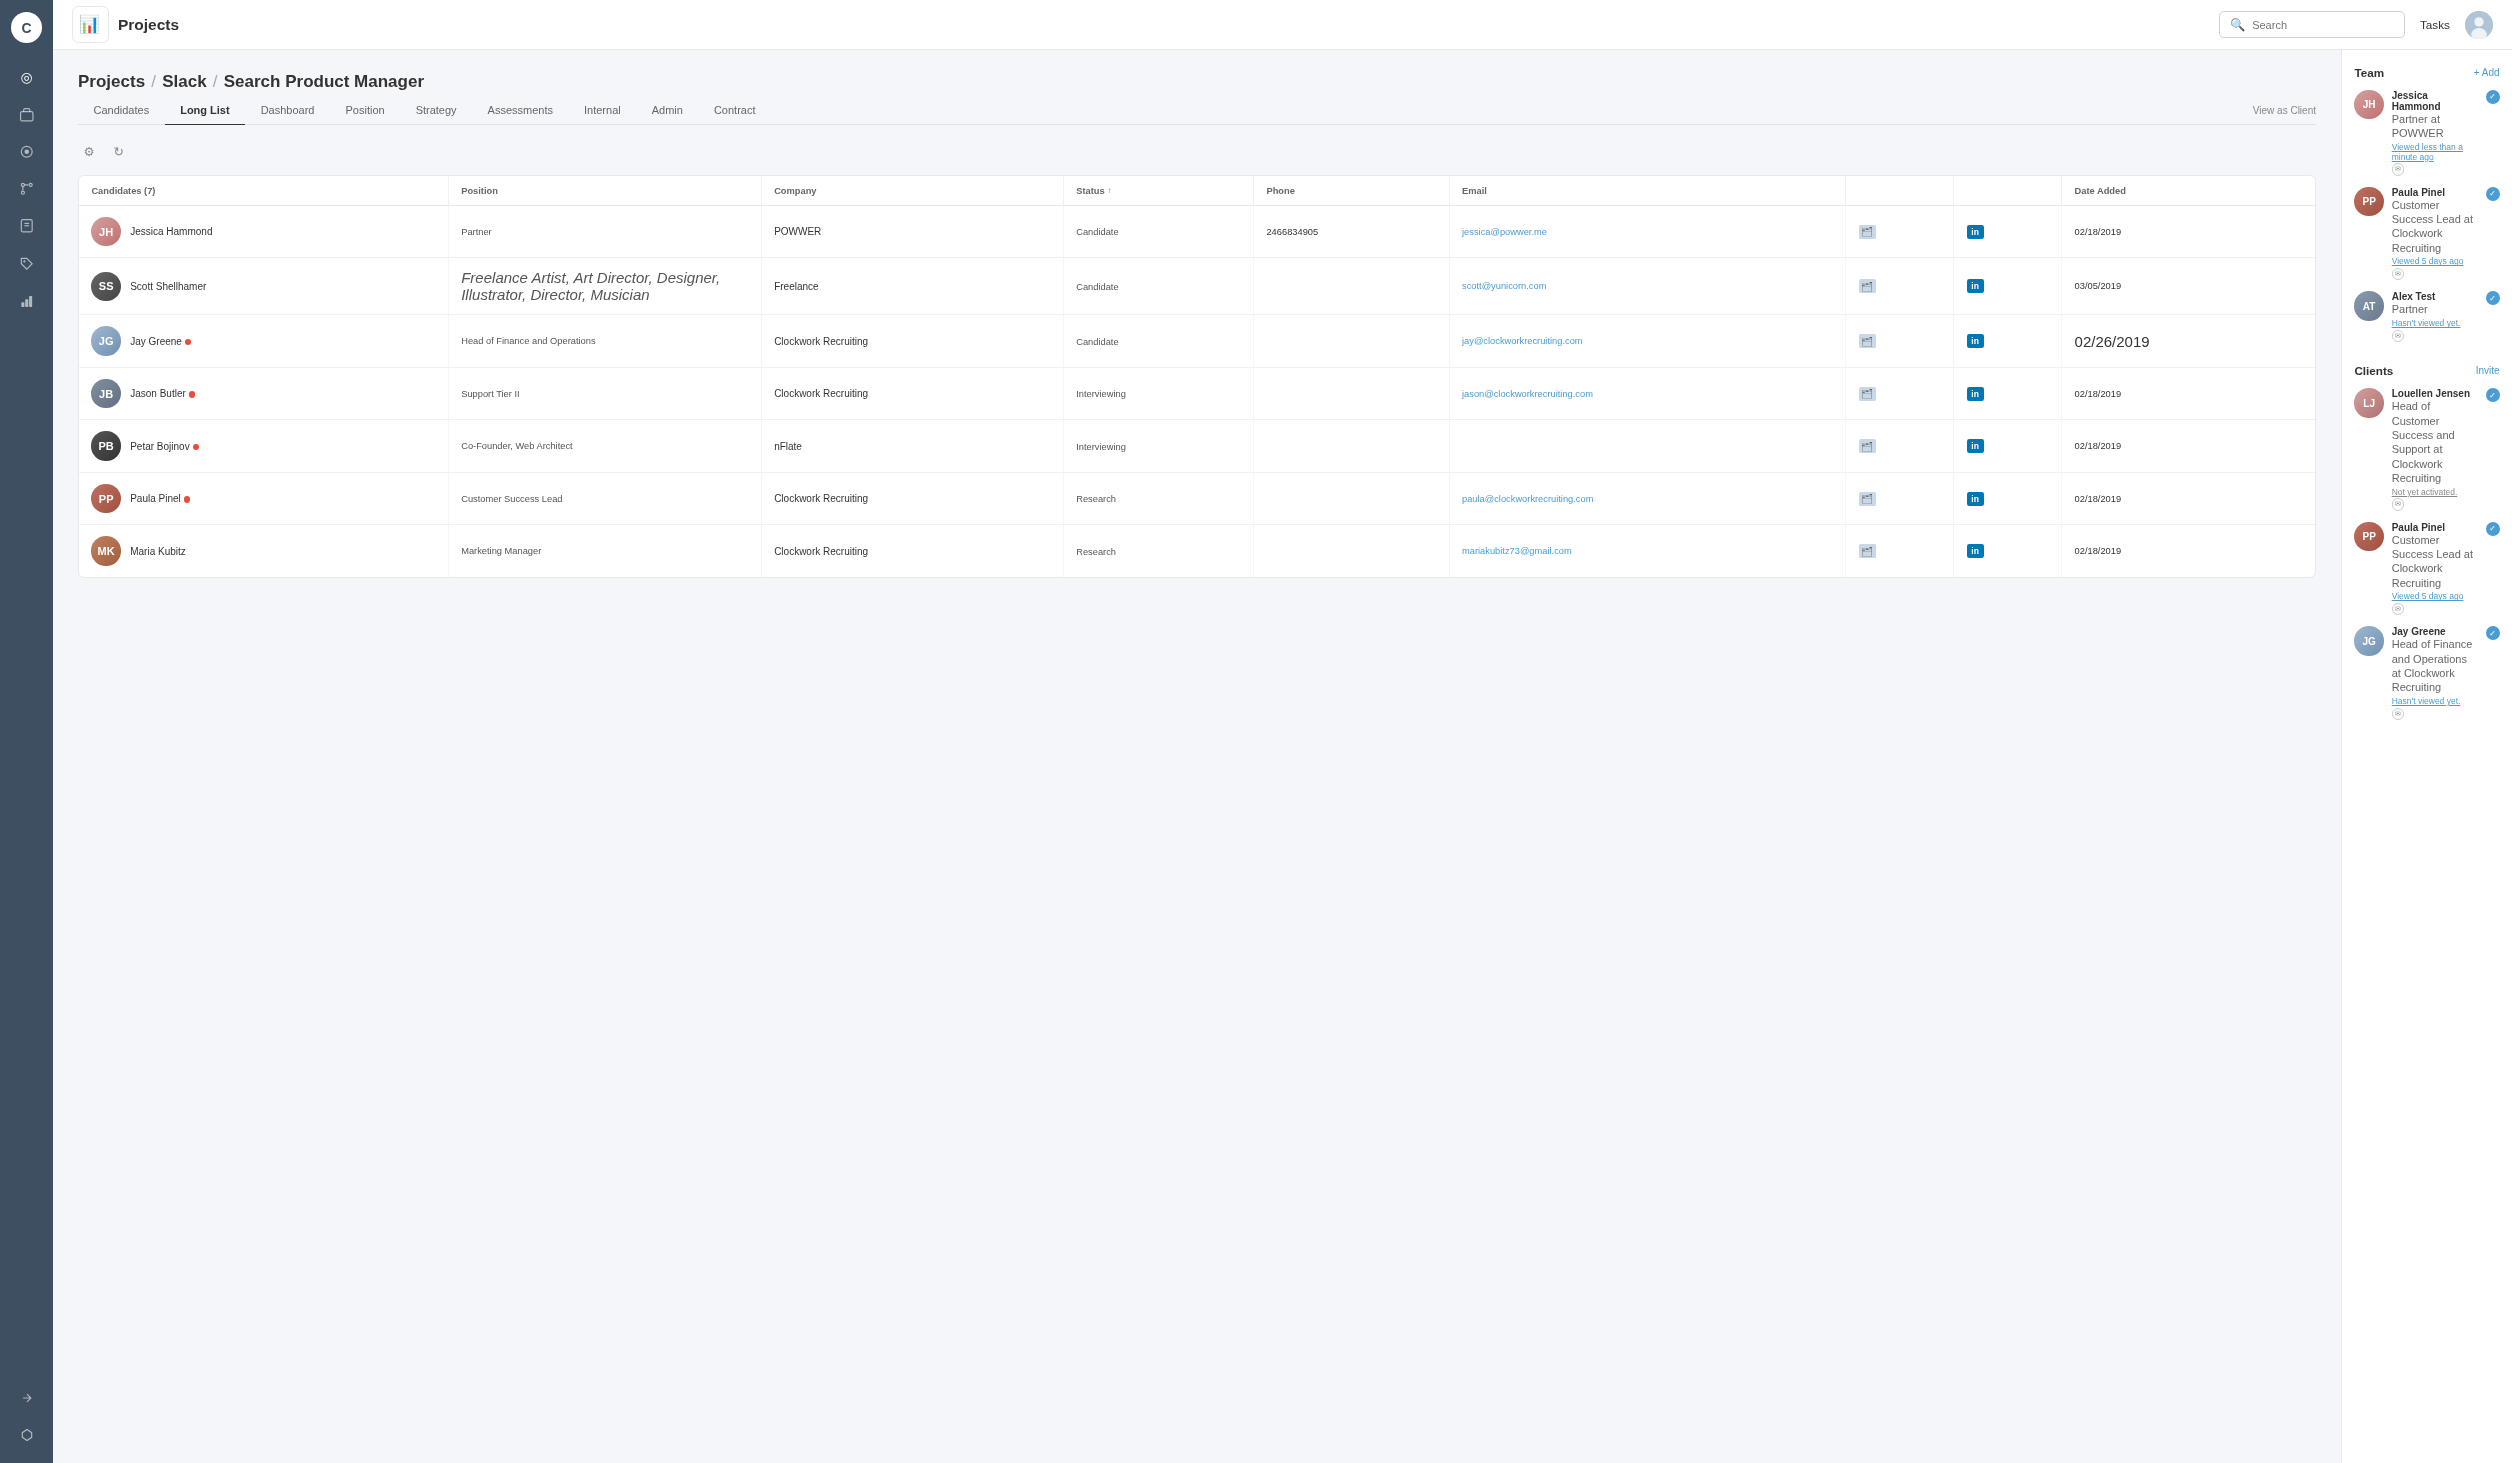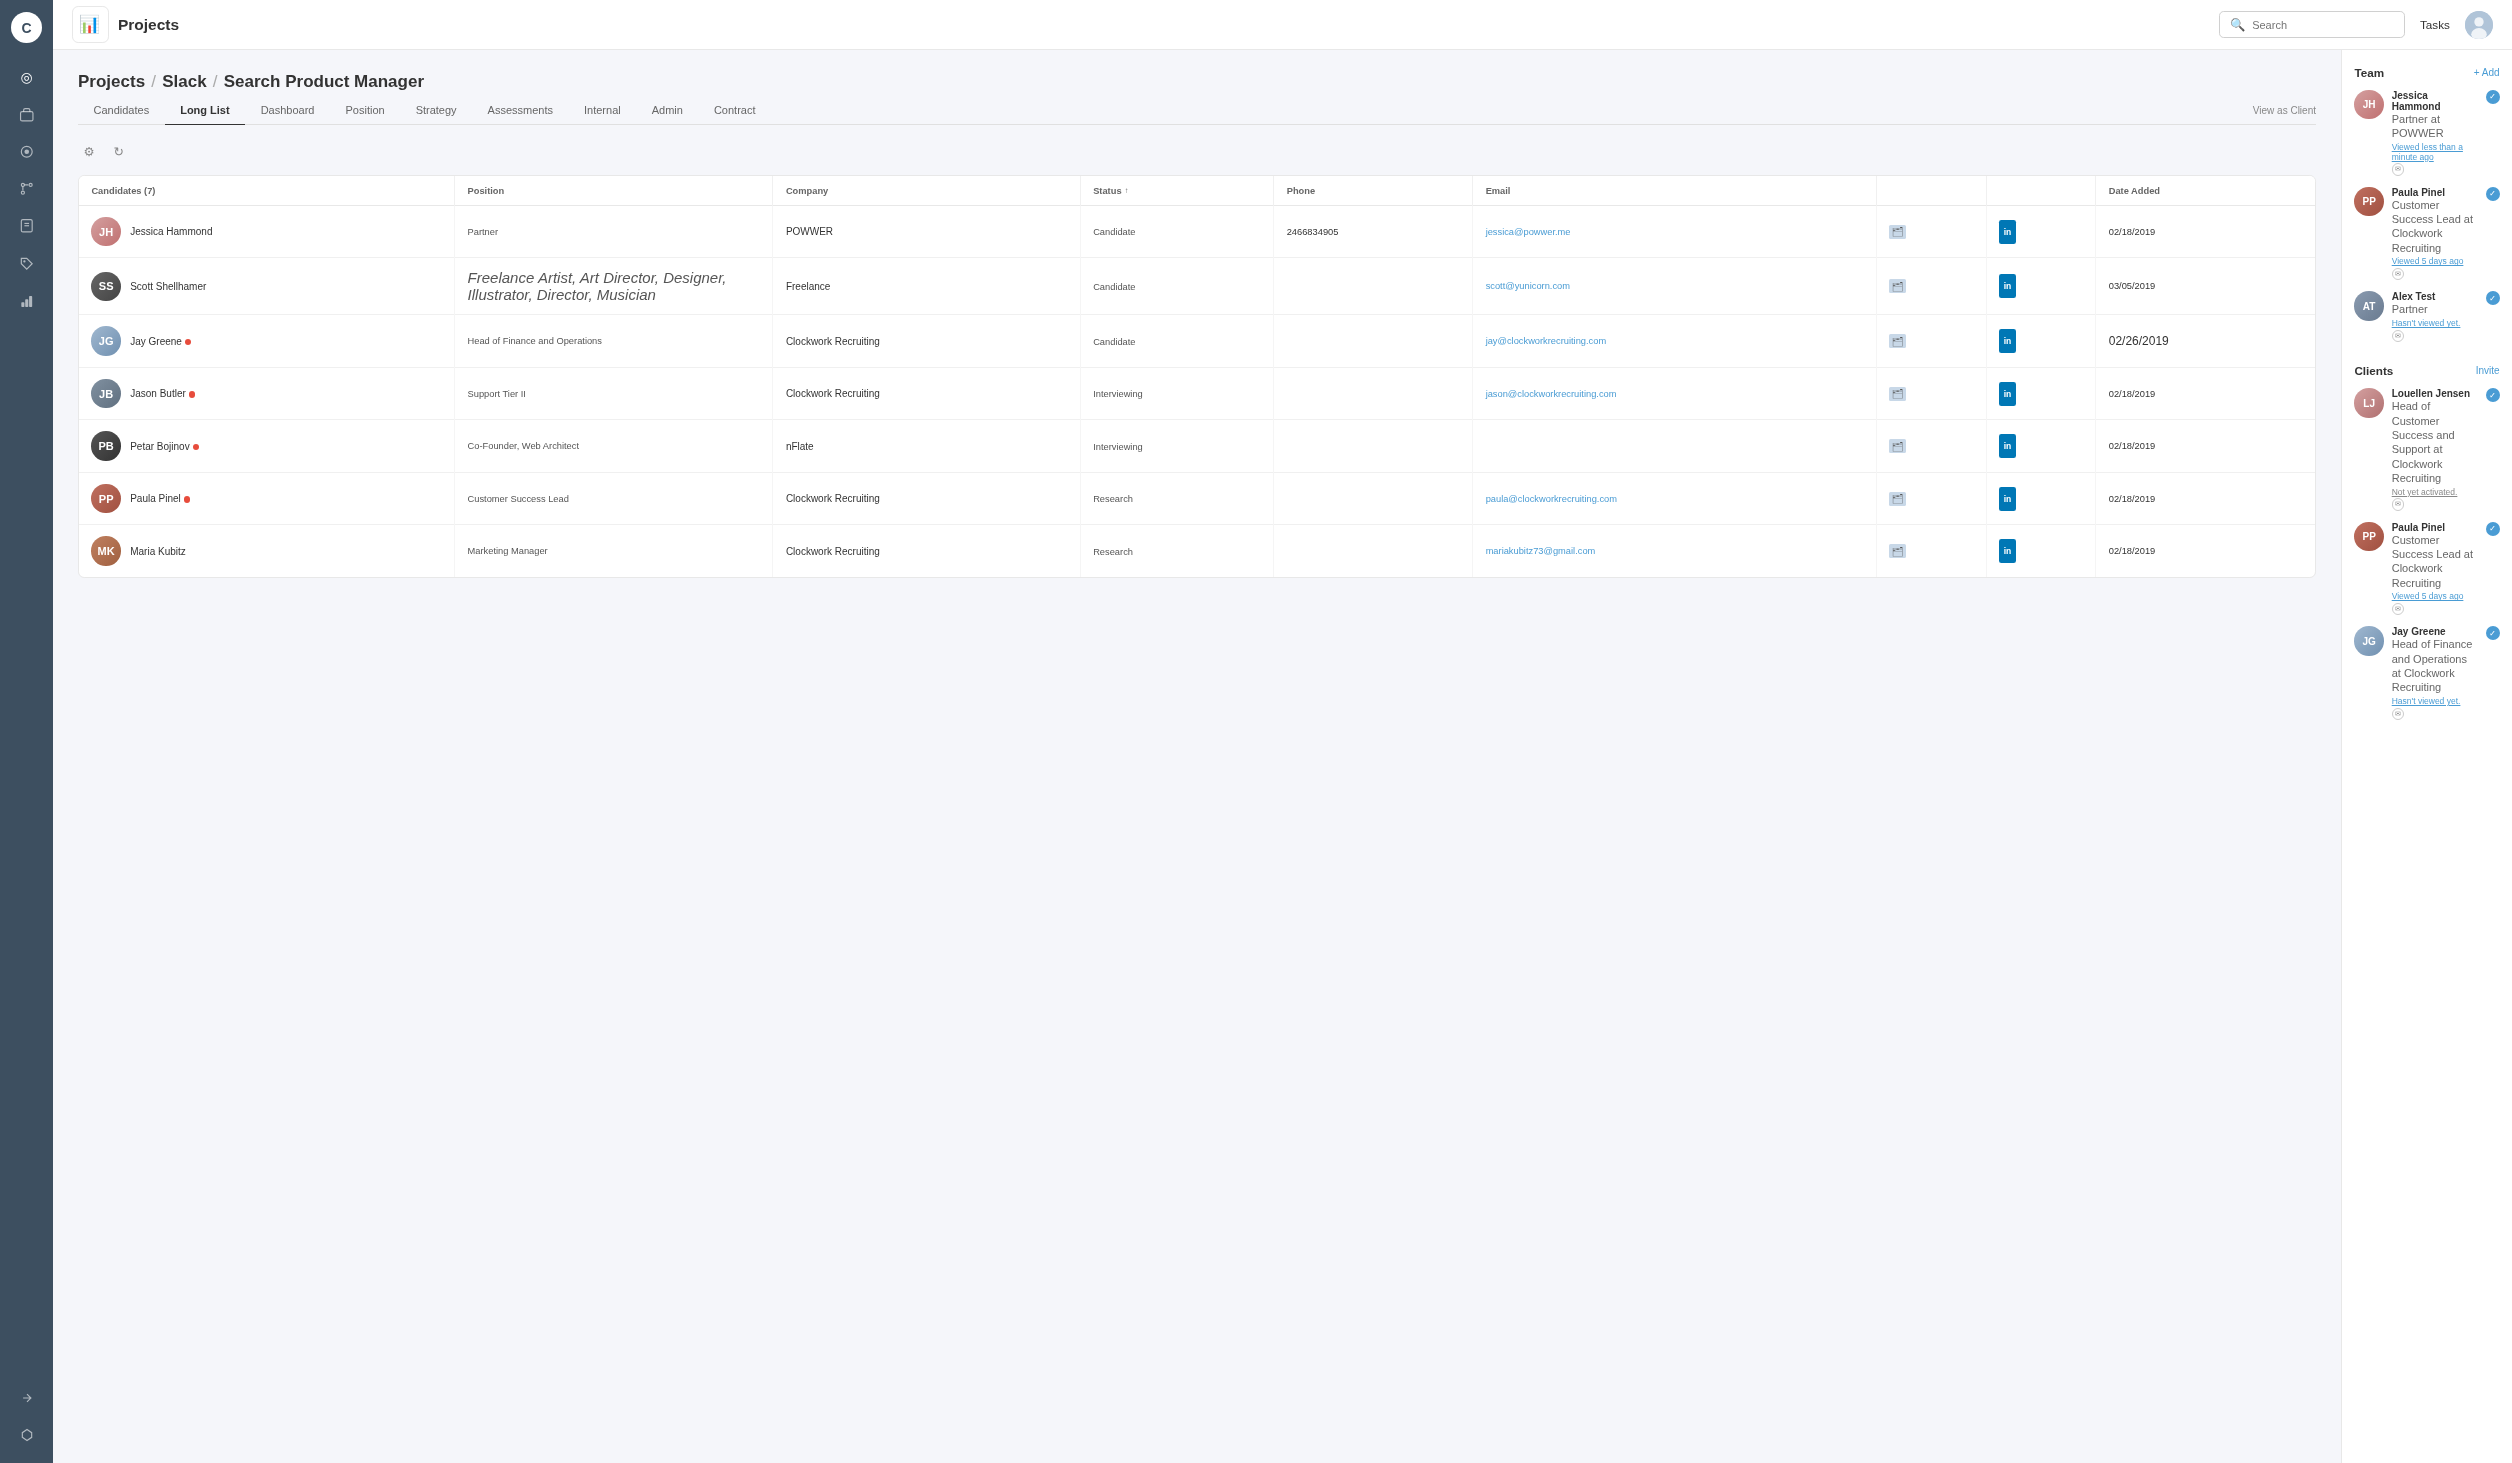--- a/index.html
+++ b/index.html
@@ -224,21 +224,21 @@
       display: flex; align-items: center; gap: 6.2px;
     }
     .folder-icon {
       width: 17px; height: 14px;
       background: #c8d8e8;
       border-radius: 1.6px;
       display: flex; align-items: center; justify-content: center;
       font-size: 9.3px; color: #555;
     }
     .linkedin-icon {
-      width: 17px; height: 24px;
+      width: 17px; height: 14px;
       background: #0077b5;
       border-radius: 2.3px;
       display: flex; align-items: center; justify-content: center;
       font-size: 8.5px; font-weight: bold; color: #fff;
     }
 
     
     .right-panel {
       width: 171px;
       background: #fff;
@@ -505,21 +505,21 @@
     <td style="font-size:9.3px;"></td>
     <td style="font-size:9.3px; color:#4a9cd4;">jay@clockworkrecruiting.com</td>
     <td>
       <div class="icon-cell">
         <div class="folder-icon">🗂</div>
       </div>
     </td>
     <td>
       <div class="linkedin-icon">in</div>
     </td>
-    <td style="font-size:12px;">02/26/2019</td>
+    <td style="font-size:15px;">02/26/2019</td>
   </tr>
               <tr>
     <td>
       <div class="candidate-cell">
         <div class="candidate-avatar" style="background: linear-gradient(135deg, #8090a0, #607080)">
           JB
         </div>
         <span class="candidate-name">
           Jason Butler<span class="red-dot"></span>
         </span>

